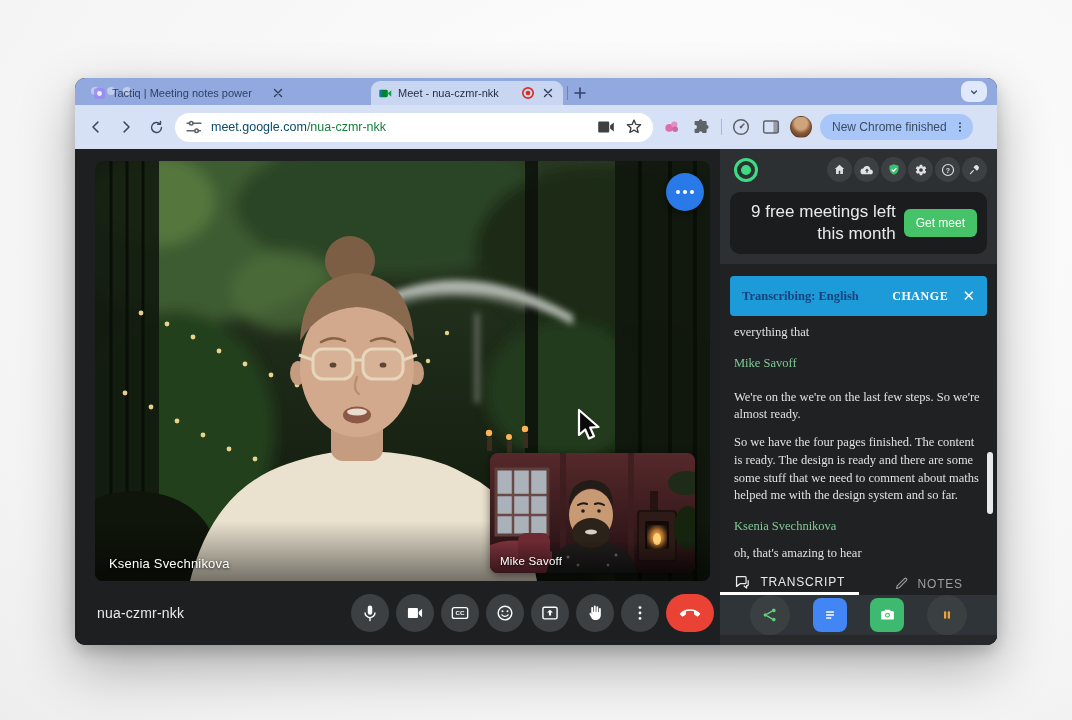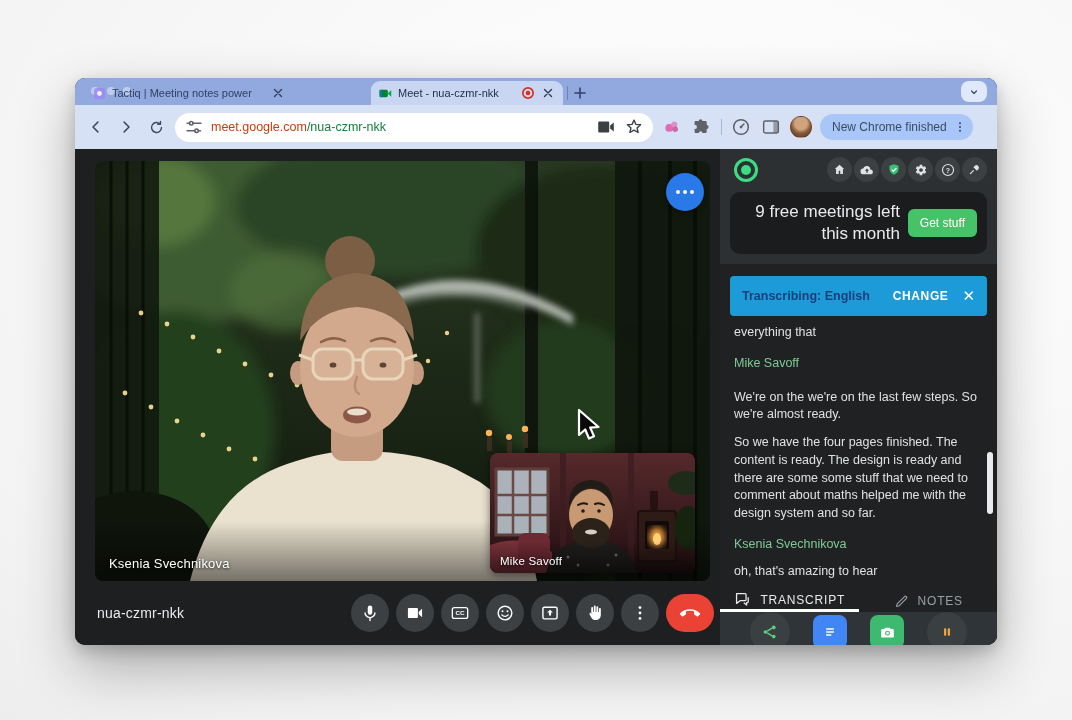--- a/index.html
+++ b/index.html
@@ -22,21 +22,21 @@
   .tab-x { width:14px; height:14px; flex:none; }
   .tab-sep { width:1px; height:14px; background:rgba(40,60,110,.35); margin:0 4px 5px 4px; }
   .newtab-btn { width:16px; height:16px; margin-bottom:4px; }
   .strip-chevron { position:absolute; right:10px; top:3px; width:26px; height:21px; border-radius:8px; background:#dfe9fb; display:flex; align-items:center; justify-content:center; }
 
   
   .toolbar { height:44px; background:#d7e1f6; display:flex; align-items:center; padding:0 10px; gap:8px; }
   .nav-ic { width:22px; height:22px; display:flex; align-items:center; justify-content:center; color:#3c4a63; font-size:16px; }
   .omnibox { flex:1; max-width:478px; height:29px; background:#fff; border-radius:15px; display:flex; align-items:center; padding:0 8px 0 8px; gap:6px; }
   .omnibox .url { flex:1; font-size:12.5px; white-space:nowrap; overflow:hidden; }
-  .url .domain { color:#c2410c; }
+  .url .domain { color:#0c4a6e; }
   .url .path { color:#15803d; }
   .ext-ic { width:22px; height:22px; display:flex; align-items:center; justify-content:center; }
   .tb-sep { width:1px; height:16px; background:#aab6cf; }
   .avatar { width:22px; height:22px; border-radius:50%; background: radial-gradient(circle at 50% 35%, #caa07a 0 38%, #7a4f33 60%, #4e3categ 100%); background: radial-gradient(circle at 50% 32%, #cfa47d 0 36%, #8a5a38 58%, #503823 100%); border:1px solid rgba(0,0,0,.15); }
   .chip { height:26px; background:#a9c6f8; border-radius:14px; display:flex; align-items:center; gap:6px; padding:0 6px 0 12px; font-size:12px; color:#3c4a63; }
 
   
   .content { display:flex; height:496px; background:#1d1f21; }
   .meet-main { flex:1; position:relative; }
   .video-tile { position:absolute; left:20px; top:12px; width:615px; height:420px; border-radius:8px; overflow:hidden; background:#10150c; }
@@ -60,21 +60,21 @@
   .tq-header { background:#2d3032; padding:8px 10px 10px; }
   .tq-iconrow { display:flex; align-items:center; }
   .rec-ring { width:24px; height:24px; border-radius:50%; border:3px solid #3ddc84; display:flex; align-items:center; justify-content:center; margin-left:4px; }
   .rec-ring i { width:10px; height:10px; border-radius:50%; background:#3ddc84; }
   .tq-ics { margin-left:auto; display:flex; gap:2px; }
   .tq-ic { width:25px; height:25px; border-radius:50%; background:#3c4042; display:flex; align-items:center; justify-content:center; }
   .credits { margin-top:10px; background:#1a1c1d; border-radius:10px; padding:9px 10px; display:flex; align-items:center; gap:8px; }
   .credits .txt { flex:1; color:#e8eaed; font-size:17px; line-height:1.3; text-align:right; }
   .getmore { background:#46c268; color:#fff; font-size:12px; border:none; border-radius:6px; padding:7px 12px; white-space:nowrap; }
 
-  .tq-body { flex:1; background:#1f2123; position:relative; display:flex; flex-direction:column; }
+  .tq-body { flex:1; background:#1f2123; position:relative; display:flex; flex-direction:column;font-family:Liberation Serif, serif; }
   .transcribe-bar { margin:12px 10px 0; height:40px; background:#1d9bd8; border-radius:4px; display:flex; align-items:center; padding:0 12px; gap:10px; }
   .transcribe-bar .lbl { color:#16427c; font-size:12.5px; font-weight:bold; flex:1; }
   .transcribe-bar .chg { color:#fff; font-size:12px; font-weight:bold; letter-spacing:.6px; }
   .transcribe-bar .x { color:#fff; font-size:15px; margin-left:4px; }
 
   .transcript { flex:1; padding:8px 14px 0; color:#dfe1e3; font-size:12.5px; line-height:1.42; overflow:hidden; }
   .transcript p { margin-bottom:10px; }
   .speaker { color:#81c995; margin:13px 0 9px; font-size:12.5px; }
   .scroll-thumb { position:absolute; right:4px; top:188px; width:6px; height:62px; border-radius:3px; background:#e8eaed; }
 
@@ -456,21 +456,21 @@
             <div class="tq-ic">
                 <svg width="15" height="15" viewBox="0 0 24 24">
                   <path d="M5.5 18.5l4.6-4.6" stroke="#dfe3e6" stroke-width="1.9" stroke-linecap="round"></path>
                   <path d="M12.2 6.2a3.5 3.5 0 0 1 5.7 5.7l-2 2-5.7-5.7z" fill="#dfe3e6"></path>
                 </svg>
               </div>
           </div>
         </div>
         <div class="credits">
           <div class="txt">9 free meetings left this month</div>
-          <button class="getmore">Get stuff</button>
+          <button class="getmore">Get meet</button>
         </div>
       </div>
 
       <div class="tq-body">
         <div class="transcribe-bar">
           <span class="lbl">Transcribing: English</span>
           <span class="chg">CHANGE</span>
           <span class="x">✕</span>
         </div>
 

